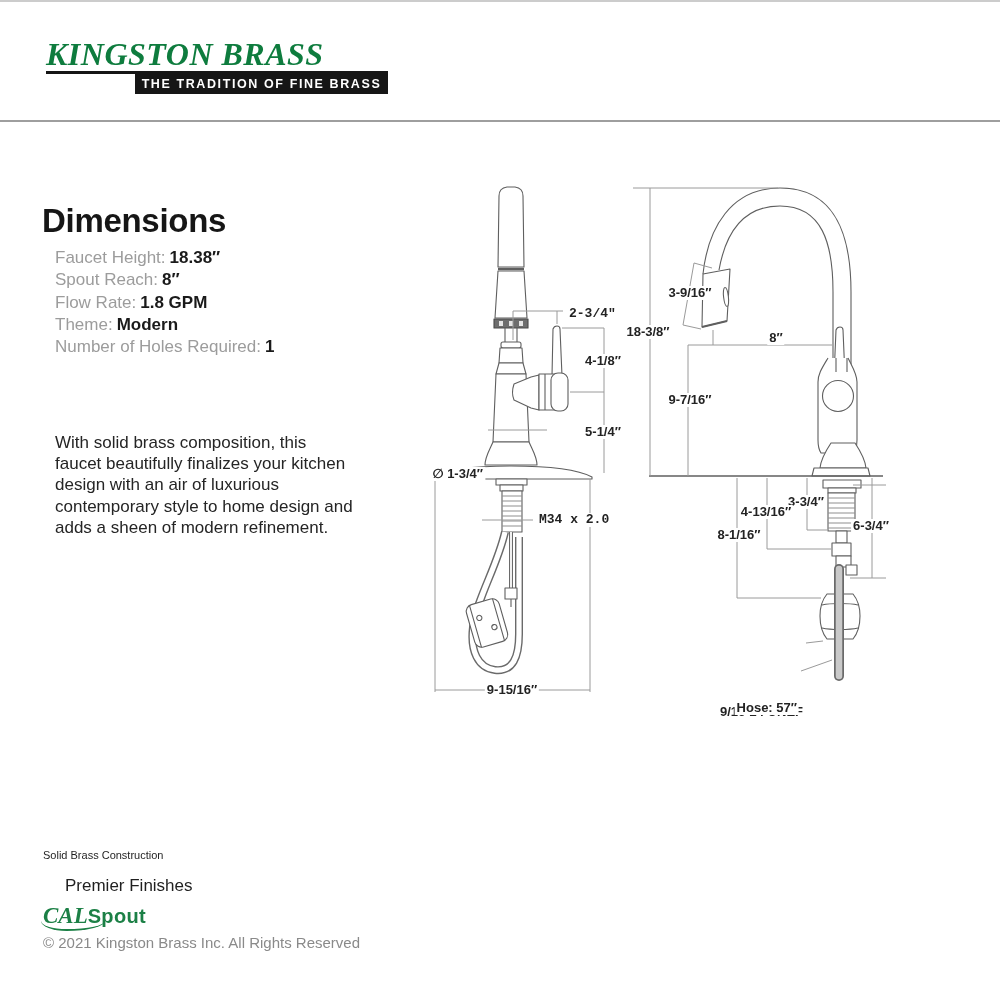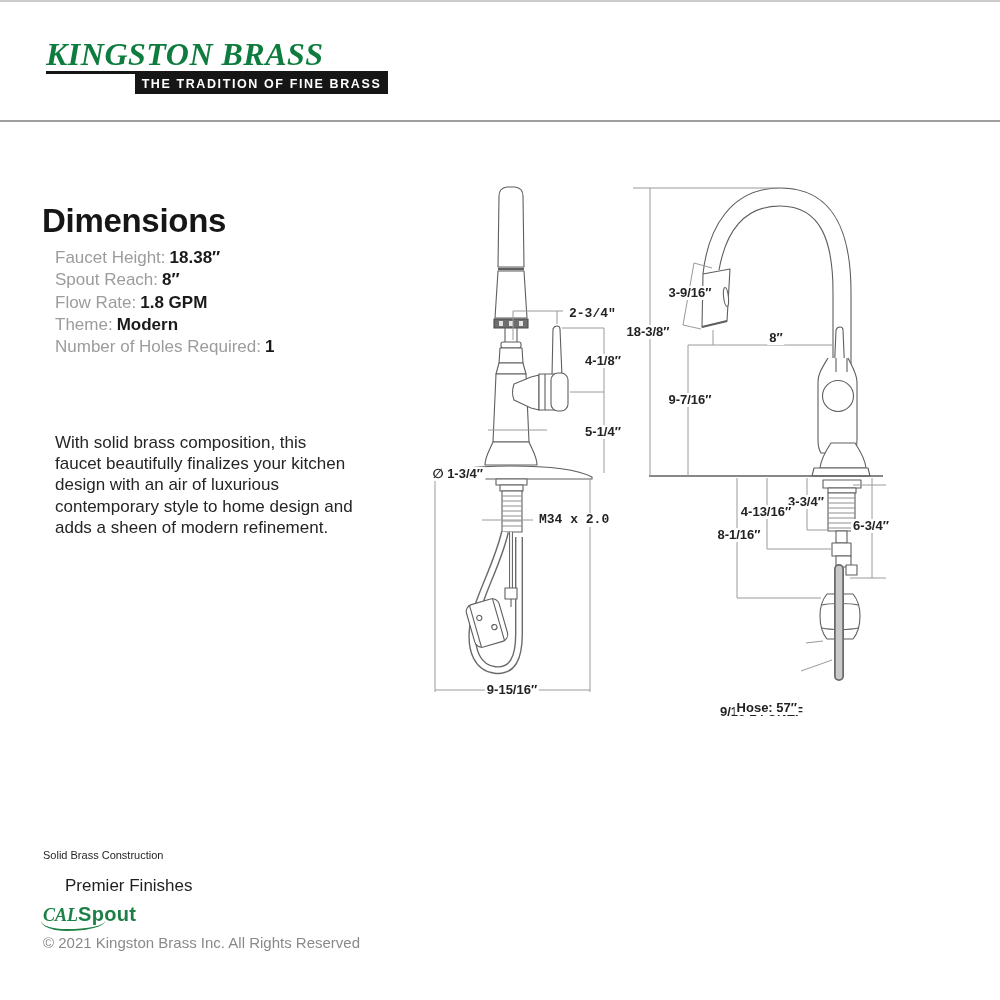--- a/index.html
+++ b/index.html
@@ -22,21 +22,21 @@
   #dim-title{left:42px;top:202px;font-size:33px;font-weight:bold;color:#161616;letter-spacing:-.3px;}
   #spec-list{left:55px;top:247px;font-size:17px;line-height:22.3px;}
   .spec-label{color:#9c9c9c;}
   .spec-value{color:#1a1a1a;font-weight:bold;margin-left:4px;}
   
   #description{left:55px;top:432px;width:302px;font-size:17px;line-height:21.2px;color:#252525;}
   
   #footer-line1{left:43px;top:849px;font-size:11px;color:#1f1f1f;}
   #footer-line2{left:43px;top:876px;font-size:17px;color:#1f1f1f;margin-left:22px;}
   #calgreen{left:43px;top:903px;white-space:nowrap;}
-  #cal-script{font-family:"Liberation Serif","DejaVu Serif",serif;font-style:italic;font-weight:bold;font-size:18px;}
+  #cal-script{font-family:"Liberation Serif","DejaVu Serif",serif;font-style:italic;font-weight:bold;font-size:23px;}
   #cal-bold{font-size:20px;font-weight:bold;letter-spacing:.3px;}
   #cal-swoosh{left:41px;top:921px;width:64px;height:8px;border-bottom:2.5px solid #1c8046;
     border-radius:0 0 60% 40% / 0 0 100% 100%;}
   #copyright{left:43px;top:934px;font-size:15px;color:#8a8a8a;}
   
   .dim{position:absolute;font-size:13px;font-weight:bold;color:#232323;background:#ffffff;
     white-space:nowrap;padding:0 2px;line-height:14px;}
   .dim.center{transform:translate(-50%,-50%);}
   .dim.left{transform:translate(0,-50%);font-family:Liberation Mono, monospace;}
   .dim.right{transform:translate(-100%,-50%);margin-top:44px;}

